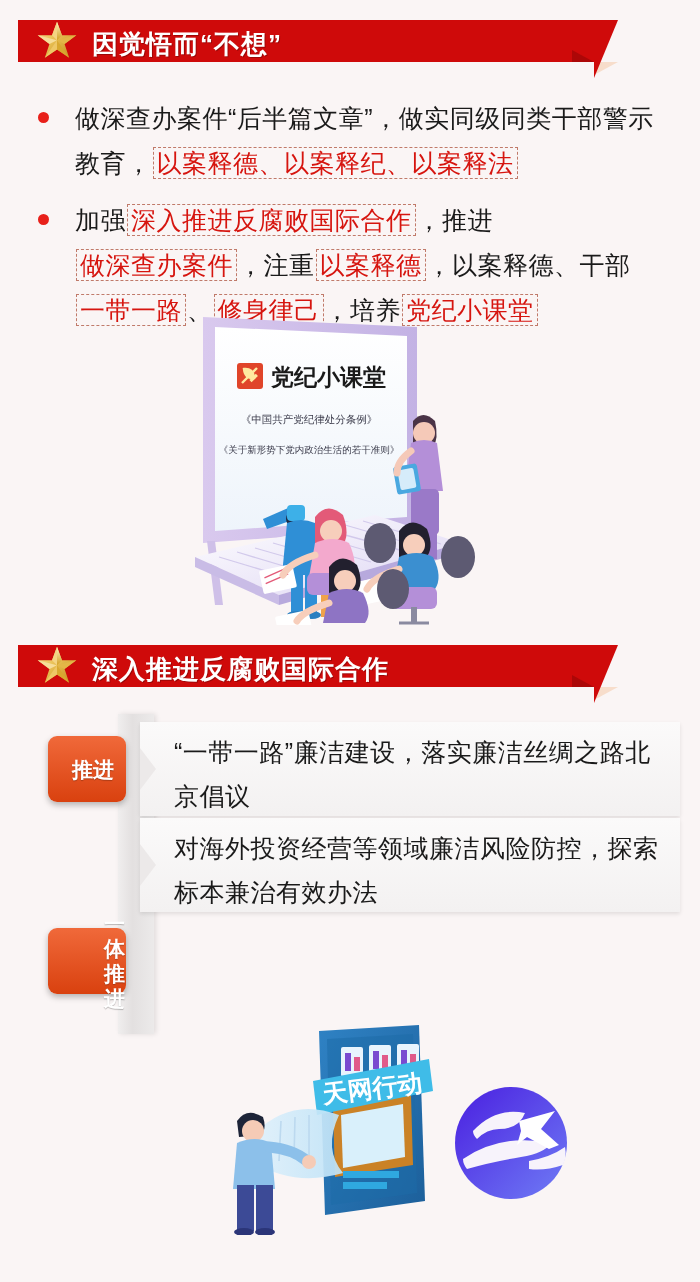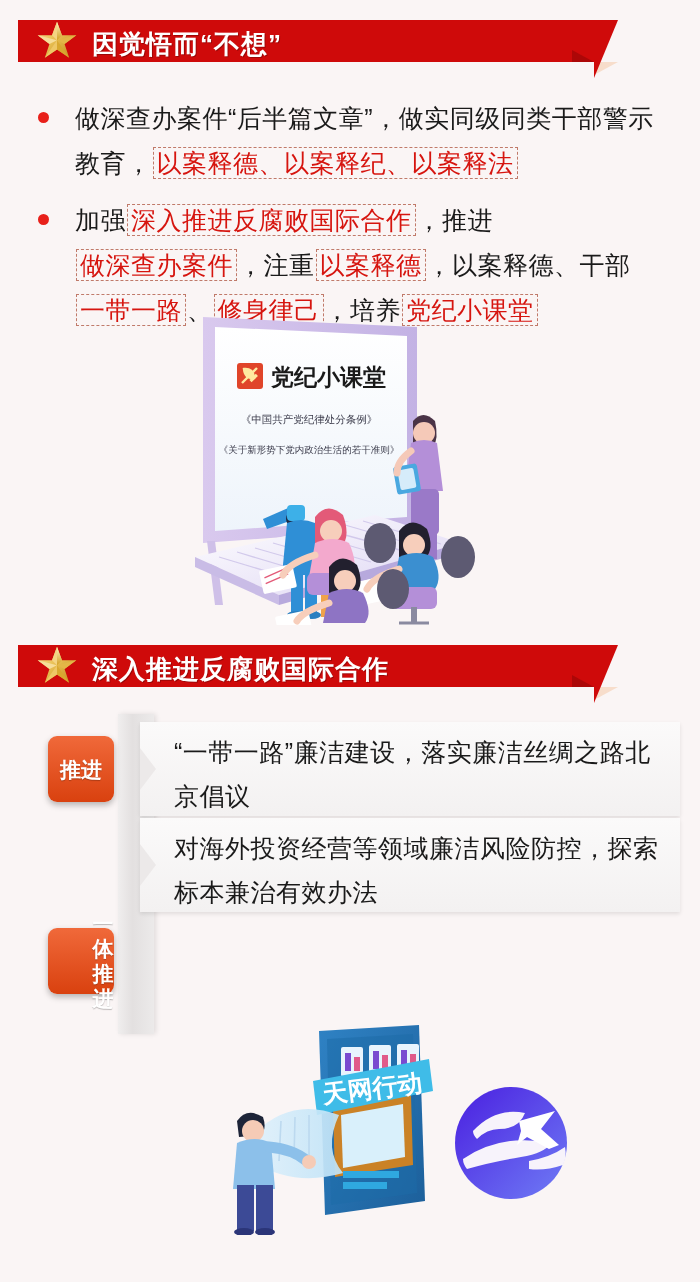--- a/index.html
+++ b/index.html
@@ -86,20 +86,21 @@
     position:absolute;left:0;width:700px;height:94px;
   }
   .tag{
     position:absolute;left:48px;top:14px;
     width:66px;height:66px;border-radius:9px;
     display:flex;flex-direction:column;align-items:center;justify-content:center;
     color:#fff;font-size:21px;font-weight:bold;line-height:25px;
     box-shadow:0 3px 6px rgba(0,0,0,.28);
     text-shadow:0 1px 1px rgba(0,0,0,.25);
     z-index:3;
+    padding-left:12px;
   }
   .tag.orange{background:linear-gradient(to bottom,#f0693a,#d9410f);}
   .tag.red{background:linear-gradient(to bottom,#e23a2c,#c00d0d);}
   .panel{
     position:absolute;left:140px;top:0;width:540px;height:94px;
     background:linear-gradient(to bottom,#fbfafa,#f3f1f1);
     box-shadow:0 2px 4px rgba(0,0,0,.10);
   }
   .panel::before{       
     content:"";position:absolute;left:0;top:26px;
@@ -313,21 +314,21 @@
   </div>
 
   <div class="trow" style="top:96px;">
     <div class="panel">
       <div class="ptext">对海外投资经营等领域廉洁风险防控，探索标本兼治有效办法</div>
     </div>
   </div>
 
   <div class="trow" style="top:192px;">
     <div class="tag orange">
-      <span style="writing-mode:horizontal-tb;max-width:58px;text-align:center;margin-left:44px;">一体<br>推进</span>
+      <span style="writing-mode:horizontal-tb;max-width:58px;text-align:left;margin-left:44px;">一体<br>推进</span>
     </div>
   </div>
 </div>
 
 <svg class="illo2" viewBox="0 0 400 210">
   <defs>
     <linearGradient id="phone" x1="0" y1="0" x2="1" y2="1">
       <stop offset="0%" stop-color="#2f82c4"></stop>
         <stop offset="100%" stop-color="#1c5f9a"></stop>
     </linearGradient>

